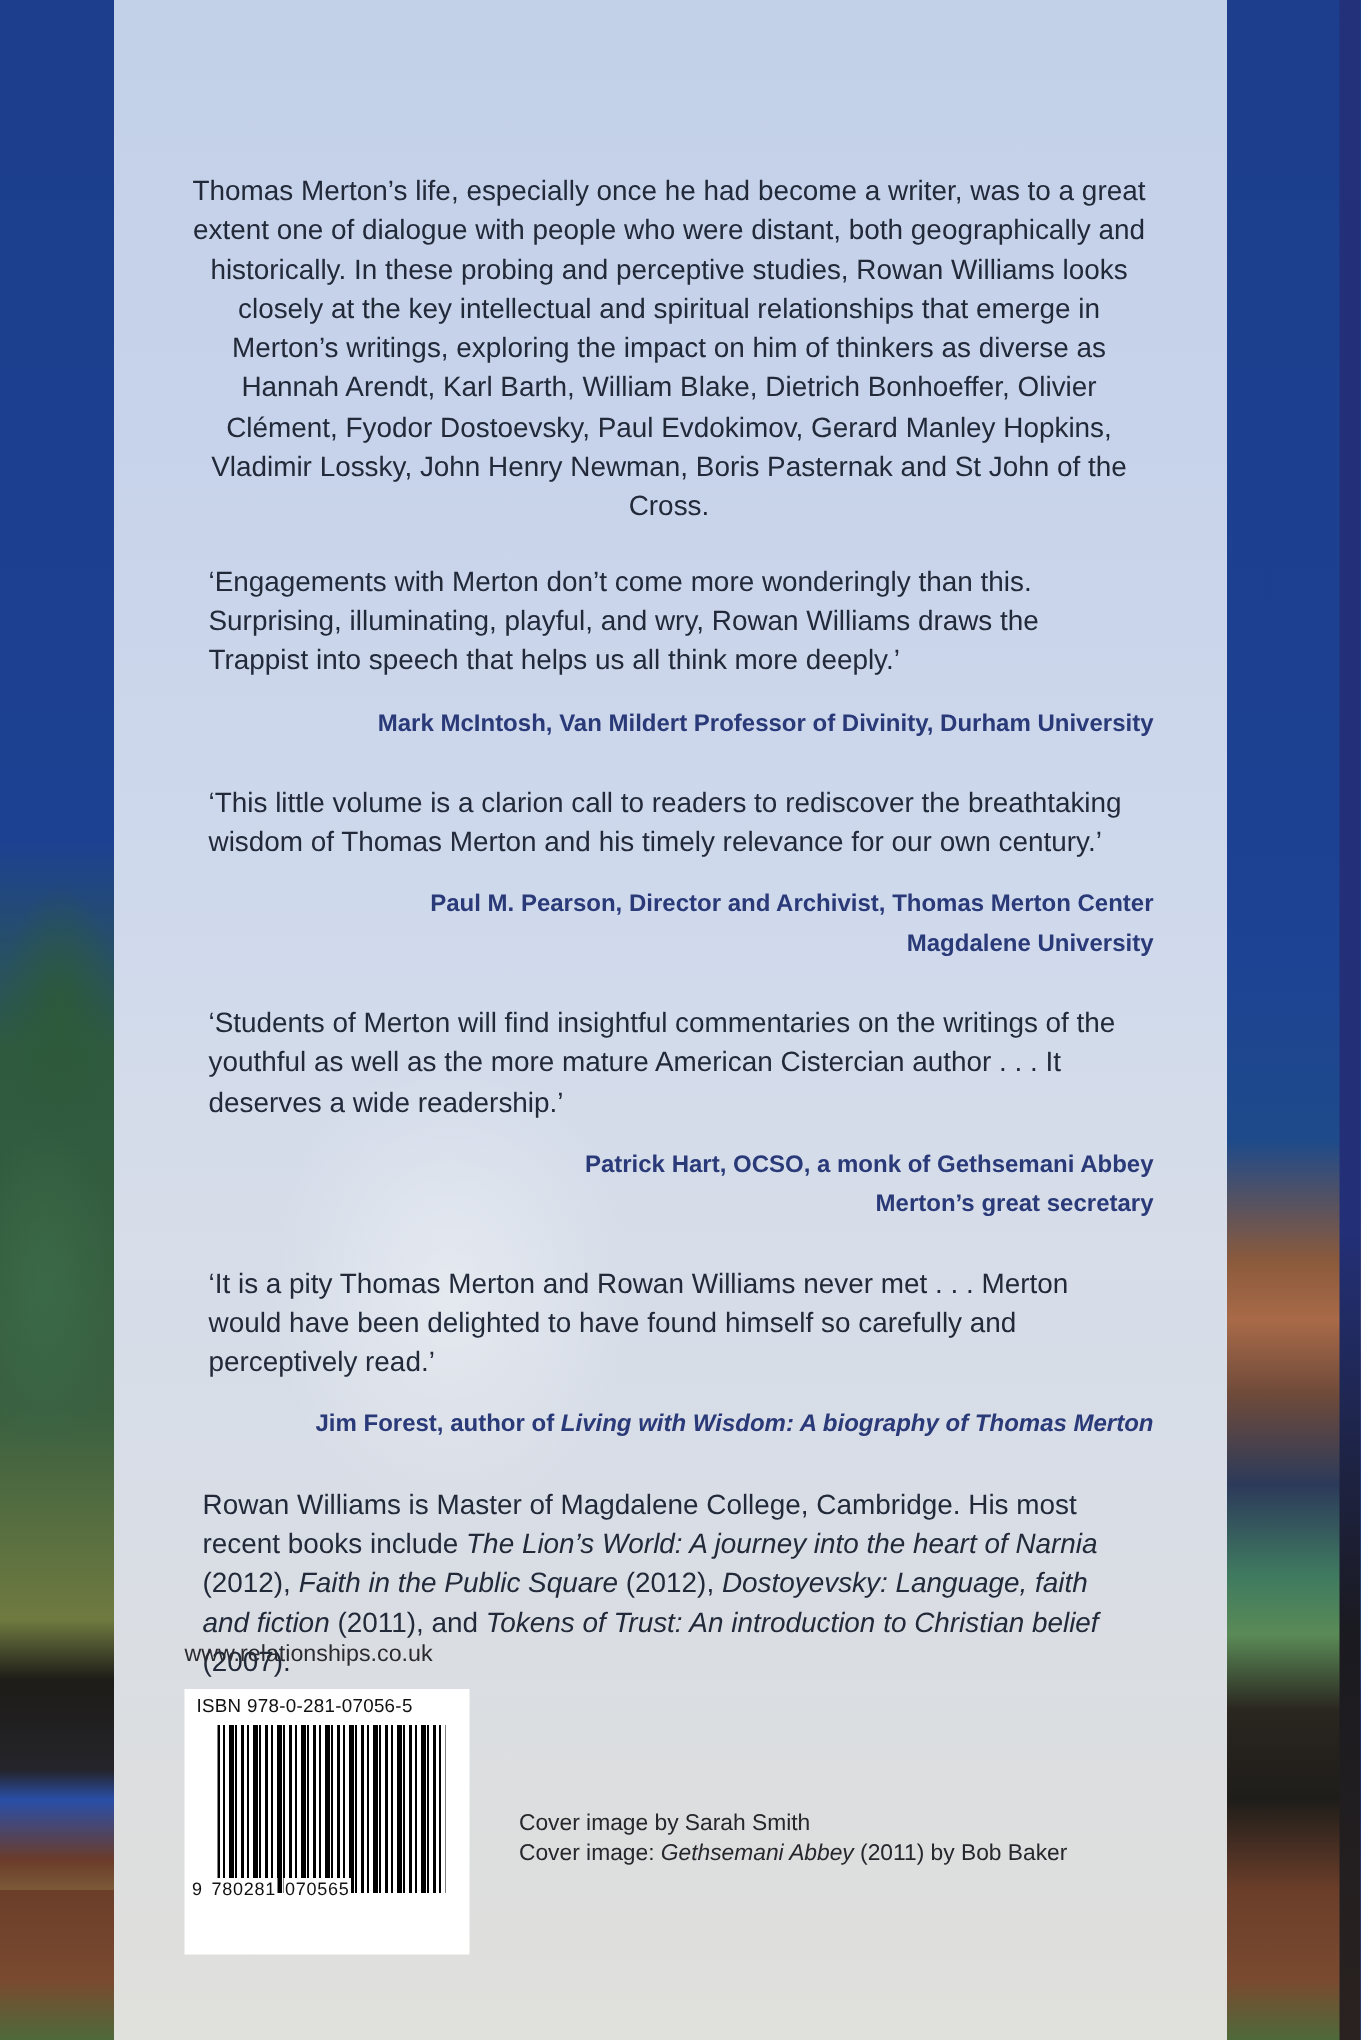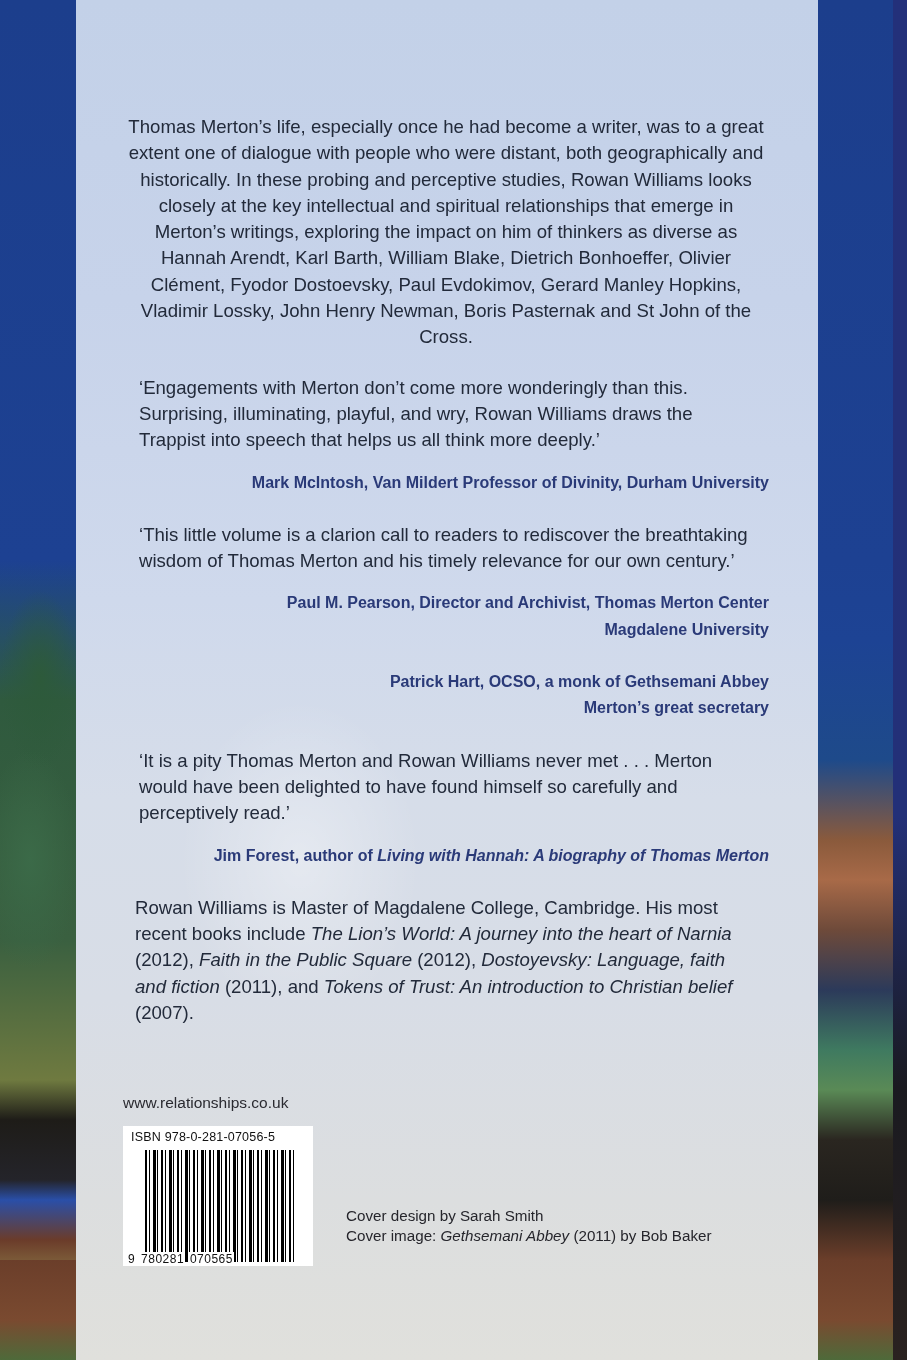--- a/index.html
+++ b/index.html
@@ -55,21 +55,21 @@
       text-align: right; font-weight: bold; color: #2a3a78;
       font-size: 16px; line-height: 26.3px; margin: 0;
     }
     .block { margin-bottom: 26px; }
     .it { font-style: italic; }
     .website {
       position: absolute; left: 123px; top: 1094px;
       font-family: "Liberation Sans", sans-serif; font-size: 15.5px; color: #2a2a30;
     }
     .barcode-box {
-      position: absolute; left: 123px; top: 1126px; width: 190px; height: 140px;
+      position: absolute; left: 123px; top: 1126px; width: 190px; height: 177px;
       background: #ffffff;
     }
     .isbn-label {
       position: absolute; left: 8px; top: 4px;
       font-family: "Liberation Sans", sans-serif; font-size: 12.5px; color: #111;
       letter-spacing: 0.2px;
     }
     .bars {
       position: absolute; left: 22px; top: 24px; width: 152px; height: 112px;
       background: repeating-linear-gradient(90deg,
@@ -104,36 +104,37 @@
     <p class="attribution">Mark McIntosh, Van Mildert Professor of Divinity, Durham University</p>
   </div>
 
   <div class="block">
     <p class="quote">‘This little volume is a clarion call to readers to rediscover the breathtaking wisdom of Thomas Merton and his timely relevance for our own century.’</p>
     <p class="attribution">Paul M. Pearson, Director and Archivist, Thomas Merton Center</p>
     <p class="attribution">Magdalene University</p>
   </div>
 
   <div class="block">
+    <p class="quote">‘Students of Merton will find insightful commentaries on the writings of the youthful as well as the more mature American Cistercian author . . . It deserves a wide readership.’</p>
     <p class="attribution">Patrick Hart, OCSO, a monk of Gethsemani Abbey</p>
     <p class="attribution">Merton’s great secretary</p>
   </div>
 
   <div class="block">
     <p class="quote">‘It is a pity Thomas Merton and Rowan Williams never met . . . Merton would have been delighted to have found himself so carefully and perceptively read.’</p>
-    <p class="attribution"><span>Jim Forest, author of </span><span class="it">Living with Hannah: A biography of Thomas Merton</span></p>
+    <p class="attribution"><span>Jim Forest, author of </span><span class="it">Living with Wisdom: A biography of Thomas Merton</span></p>
   </div>
 
   <p class="para"><span>Rowan Williams is Master of Magdalene College, Cambridge. His most recent books include </span><span class="it">The Lion’s World: A journey into the heart of Narnia</span><span> (2012), </span><span class="it">Faith in the Public Square</span><span> (2012), </span><span class="it">Dostoyevsky: Language, faith and fiction</span><span> (2011), and </span><span class="it">Tokens of Trust: An introduction to Christian belief</span><span> (2007).</span></p>
 </div>
 
 <div class="website">www.relationships.co.uk</div>
 
 <div class="barcode-box">
   <div class="isbn-label">ISBN 978-0-281-07056-5</div>
   <div class="bars"></div>
   <div class="barcode-digits"><span>9</span>&nbsp;<span>780281</span>&nbsp;<span>070565</span></div>
 </div>
 
 <div class="credits">
-  <div>Cover design by Sarah Smith</div>
+  <div>Cover image by Sarah Smith</div>
   <div><span>Cover image: </span><span class="it">Gethsemani Abbey</span><span> (2011) by Bob Baker</span></div>
 </div>
 
 </body></html>

